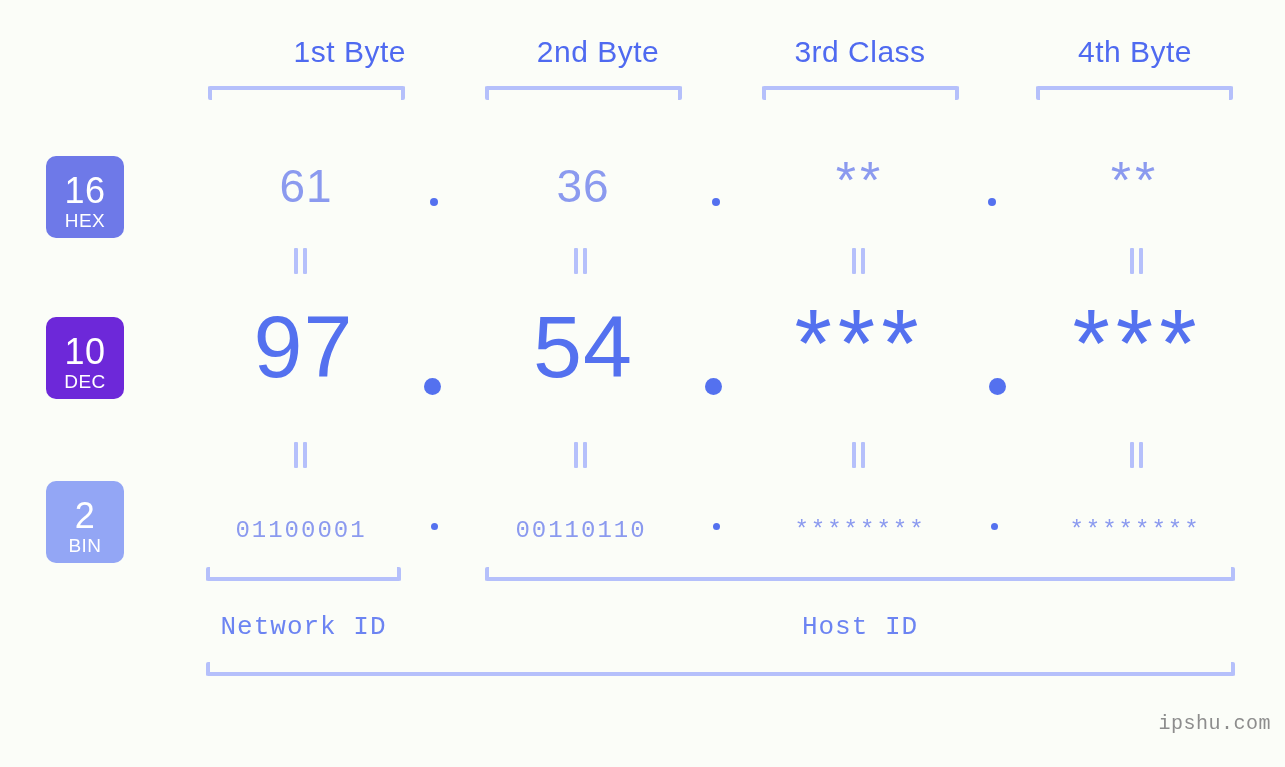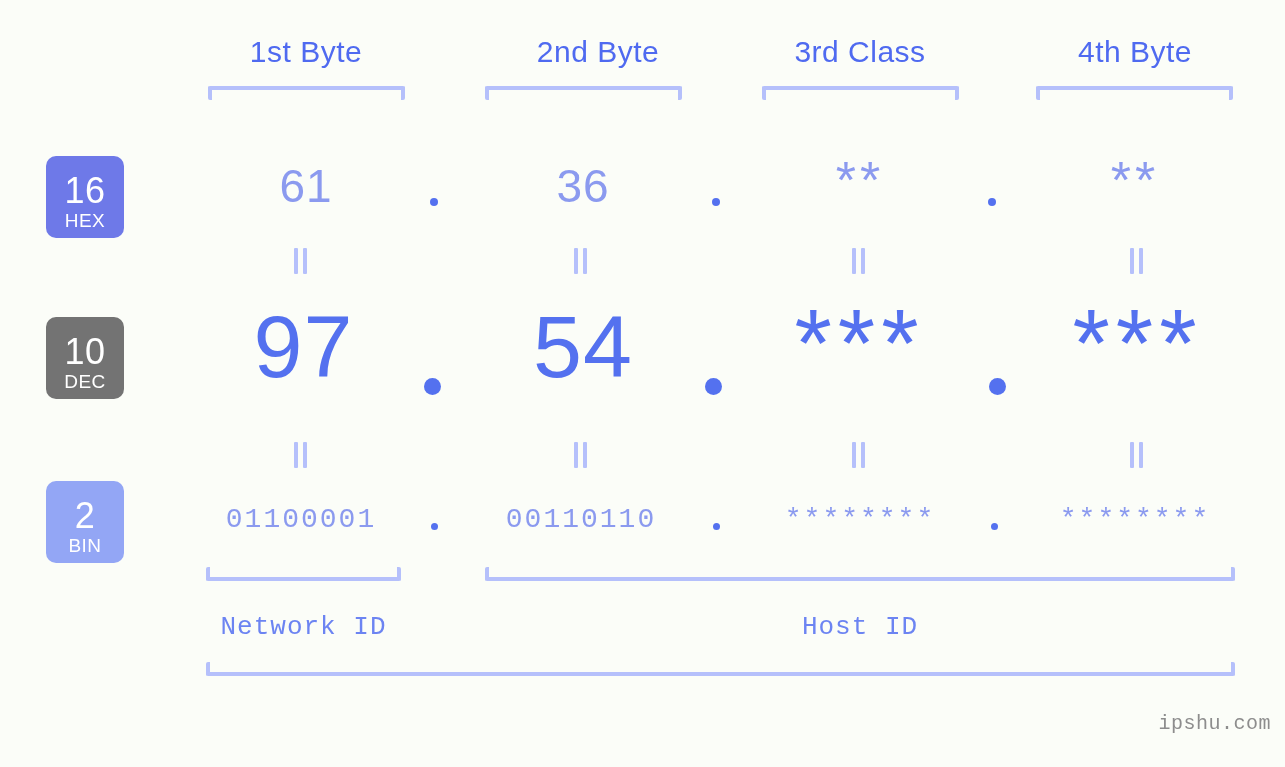--- a/index.html
+++ b/index.html
@@ -106,25 +106,26 @@
     color: #5471ef;
     font-family: "Liberation Sans", sans-serif;
     letter-spacing: 1px;
   }
   .dec-val.stars {
     font-size: 96px;
     letter-spacing: 6px;
   }
 
   .bin-val {
-    font-size: 28px;
+    font-size: 24px;
     line-height: 44px;
     color: #8b9aef;
     font-family: "Liberation Mono", monospace;
     letter-spacing: 2px;
+    margin-top: 11px;
   }
 
   
   .dot {
     position: absolute;
     border-radius: 50%;
     background: #5471ef;
   }
   .dot.small { width: 8px; height: 8px; }
   .dot.big   { width: 17px; height: 17px; }
@@ -178,21 +179,21 @@
     color: #8d8d8d;
     font-family: "Liberation Mono", monospace;
     letter-spacing: .5px;
   }
 </style>
 </head>
 <body>
 
 <div class="stage">
 
-  <div class="byte-head" style="left:206px; width:200px;">1st Byte</div>
+  <div class="byte-head" style="left:206px; width:200px;text-align:right;">1st Byte</div>
   <div class="byte-head" style="left:498px; width:200px;">2nd Byte</div>
   <div class="byte-head" style="left:760px; width:200px;">3rd Class</div>
   <div class="byte-head" style="left:1035px; width:200px;">4th Byte</div>
 
   <div class="bracket-down" style="left:208px; top:86px; width:197px;"></div>
   <div class="bracket-down" style="left:485px; top:86px; width:197px;"></div>
   <div class="bracket-down" style="left:762px; top:86px; width:197px;"></div>
   <div class="bracket-down" style="left:1036px; top:86px; width:197px;"></div>
 
   <div class="badge" style="top:156px; background:#6e79e8;">
@@ -219,21 +220,21 @@
     </div>
   <div class="eq" style="left:850px; top:248px;">
       <i></i>
       <i></i>
     </div>
   <div class="eq" style="left:1128px; top:248px;">
       <i></i>
       <i></i>
     </div>
 
-  <div class="badge" style="top:317px; background:#737373;">
+  <div class="badge" style="top:317px; background:#6d28d9;">
     <span class="num">10</span>
     <span class="nm">DEC</span>
   </div>
 
   <div class="cell dec-val" style="left:196px; top:292px; width:215px;">97</div>
   <div class="cell dec-val" style="left:478px; top:292px; width:210px;">54</div>
   <div class="cell dec-val stars" style="left:752px; top:288px; width:215px;">***</div>
   <div class="cell dec-val stars" style="left:1030px; top:288px; width:215px;">***</div>
 
   <div class="dot big" style="left:424px; top:378px;"></div>

